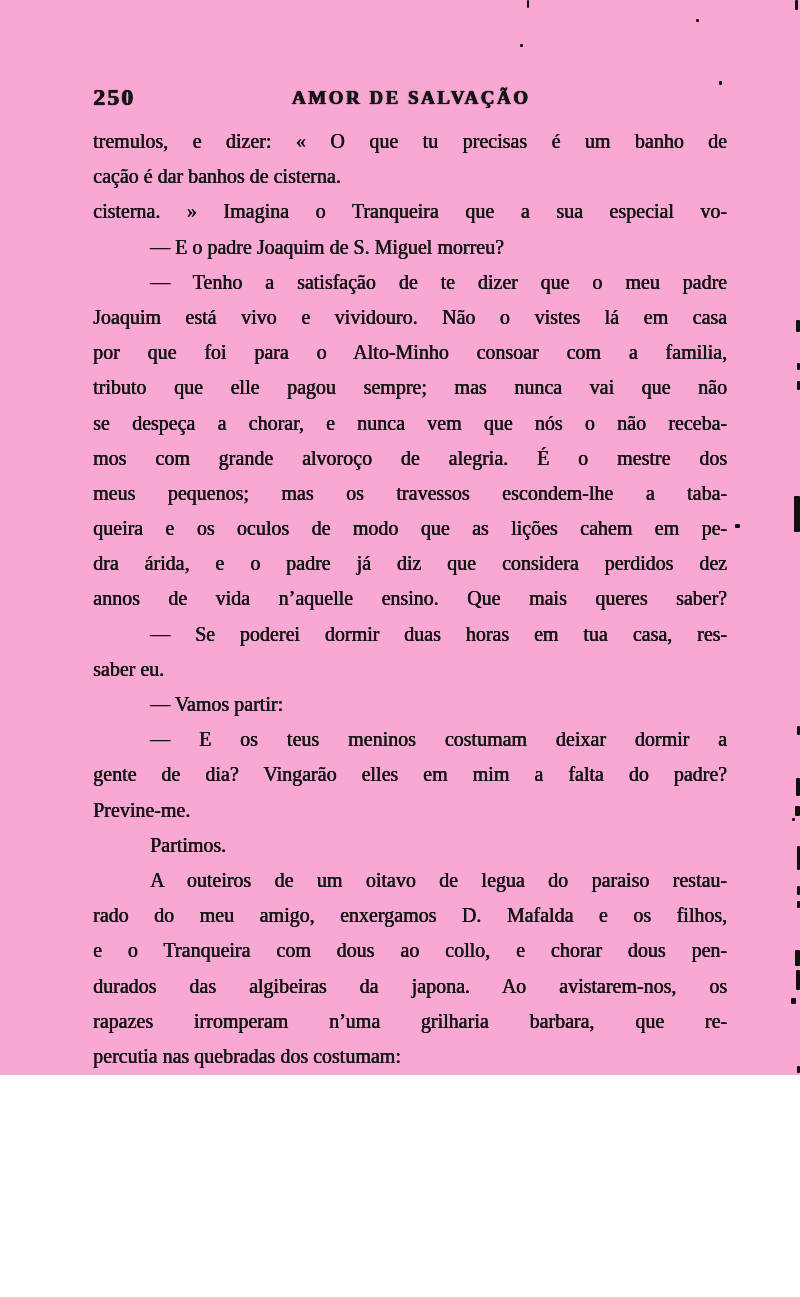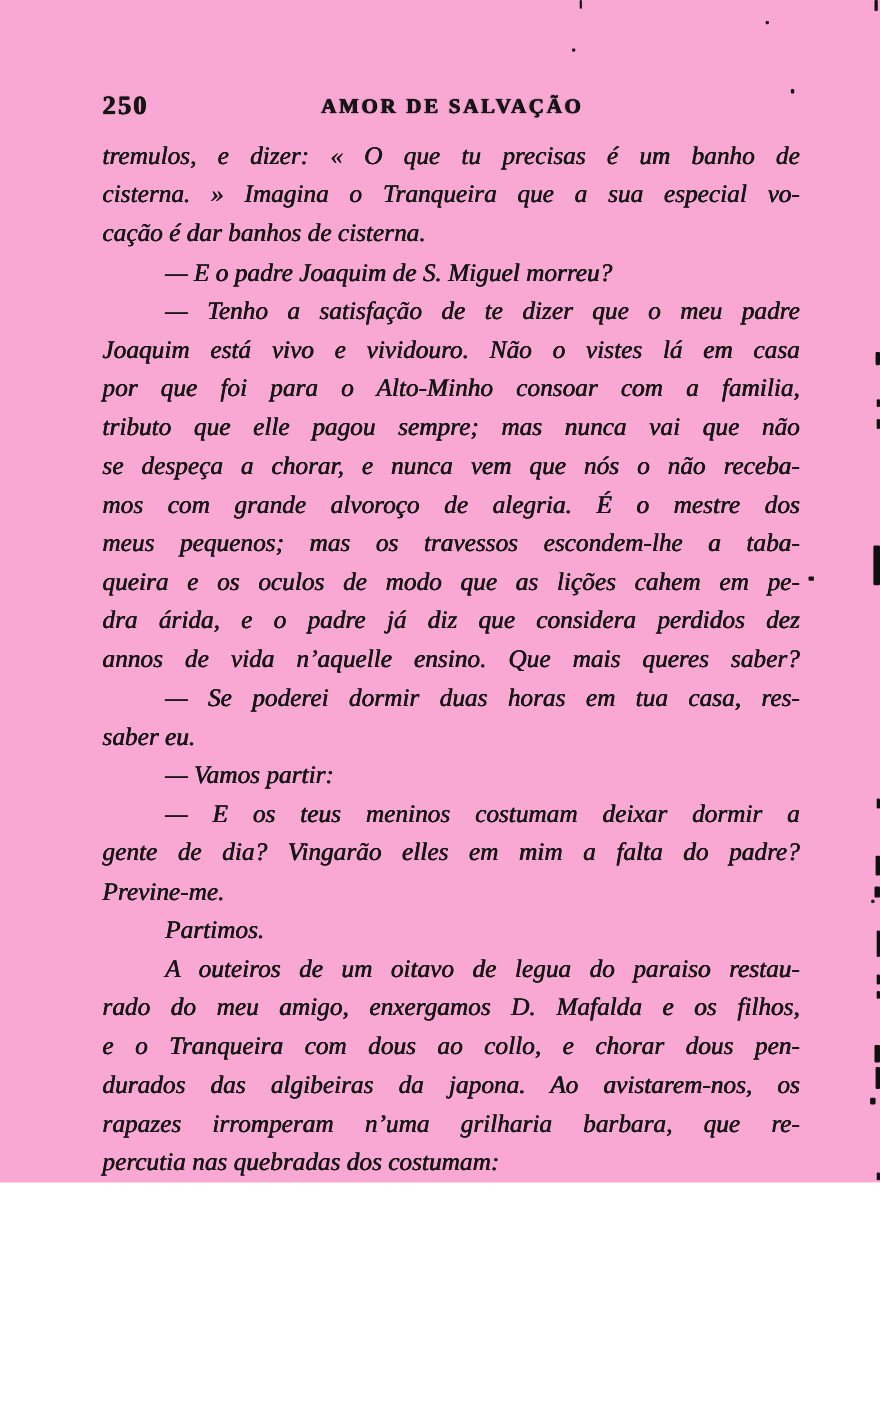--- a/index.html
+++ b/index.html
@@ -47,27 +47,26 @@
   
   .text-block {
     position: absolute;
     left: 93px;
     top: 124px;
     width: 634px;
   }
   .line {
     height: 35.2px;
     line-height: 35.2px;
-    font-size: 23px;
+    font-size: 20px;
     color: #161616;
     text-shadow: 0.5px 0 0 #161616, 0 0 0.6px #333;
     text-align: left;
     overflow: visible;
     white-space: nowrap;
-    font-style: italic;
   }
   .line.just {
     white-space: normal;
     text-align: justify;
     text-align-last: justify;
   }
   .line.indent { text-indent: 57px; }
   
   .artifact {
     position: absolute;
@@ -98,22 +97,22 @@
 
 <div class="page">
 
   <div class="page-header">
     <span class="page-number">250</span>
     <span class="running-title">AMOR DE SALVAÇÃO</span>
   </div>
 
   <div class="text-block">
       <div class="line just">tremulos, e dizer: « O que tu precisas é um banho de</div>
+      <div class="line">cação é dar banhos de cisterna.</div>
       <div class="line just">cisterna. » Imagina o Tranqueira que a sua especial vo-</div>
-      <div class="line">cação é dar banhos de cisterna.</div>
       <div class="line indent">— E o padre Joaquim de S. Miguel morreu?</div>
       <div class="line indent just">— Tenho a satisfação de te dizer que o meu padre</div>
       <div class="line just">Joaquim está vivo e vividouro. Não o vistes lá em casa</div>
       <div class="line just">por que foi para o Alto-Minho consoar com a familia,</div>
       <div class="line just">tributo que elle pagou sempre; mas nunca vai que não</div>
       <div class="line just">se despeça a chorar, e nunca vem que nós o não receba-</div>
       <div class="line just">mos com grande alvoroço de alegria. É o mestre dos</div>
       <div class="line just">meus pequenos; mas os travessos escondem-lhe a taba-</div>
       <div class="line just">queira e os oculos de modo que as lições cahem em pe-</div>
       <div class="line just">dra árida, e o padre já diz que considera perdidos dez</div>

